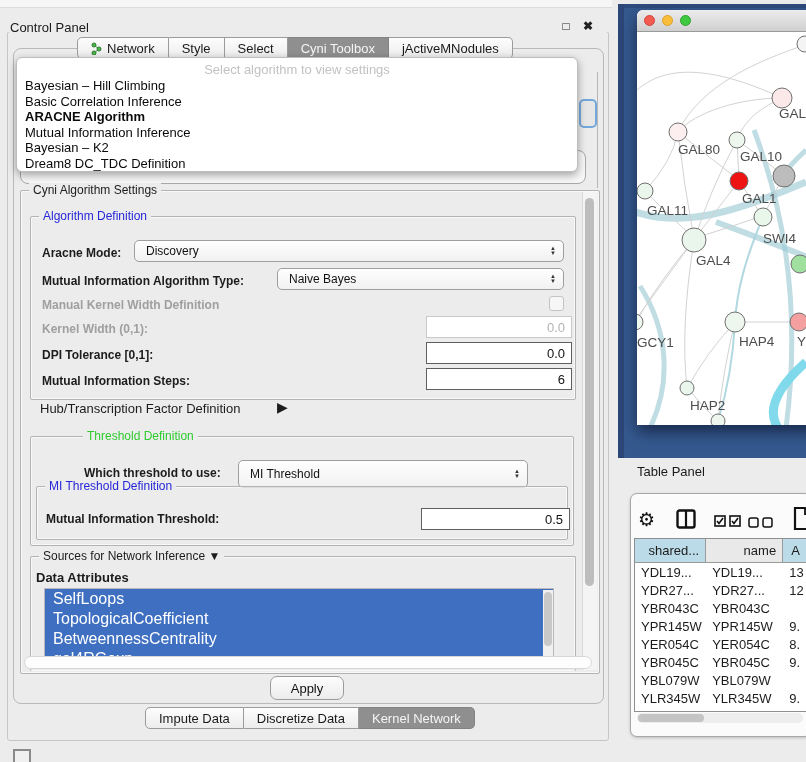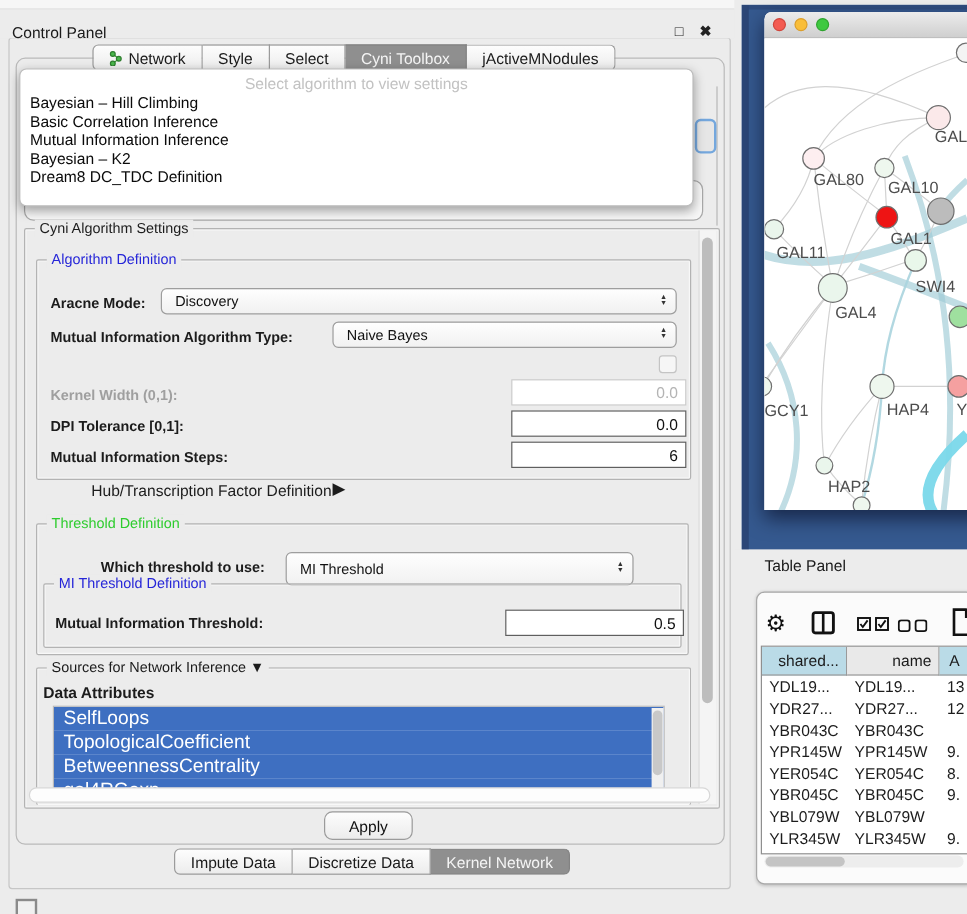--- a/index.html
+++ b/index.html
@@ -17,21 +17,21 @@
   .seg{display:flex;height:22px;}
   .seg .tab{display:flex;align-items:center;justify-content:center;padding:0 13px;font-size:13px;
     background:linear-gradient(#fdfdfd,#ececec);border:1px solid #9b9b9b;border-left:none;color:#1a1a1a;white-space:nowrap;}
   .seg .tab:first-child{border-left:1px solid #9b9b9b;border-radius:5px 0 0 5px;}
   .seg .tab:last-child{border-radius:0 5px 5px 0;}
   .seg .tab.sel{background:#8f8f8f;color:#f5f5f5;border-color:#838383;}
   
   .grp{border:1px solid #b3b3b3;border-radius:2px;box-shadow:inset 0 0 0 1px rgba(255,255,255,.65);}
   .grp-title{position:absolute;top:-8px;left:8px;background:#ececec;padding:0 4px;font-size:12px;line-height:15px;white-space:nowrap;}
   .t-blue{color:#2626d8;}
-  .t-green{color:#2ecc2e;}
+  .t-green{color:#2ecc2e;margin-left:44px;}
   .lbl{font-size:12px;font-weight:bold;white-space:nowrap;}
   .lbl.plain{font-weight:normal;font-size:13px;}
   .lbl.dis{color:#9f9f9f;}
   
   .combo{display:flex;align-items:center;background:linear-gradient(#fefefe,#f1f1f1);
     border:1px solid #9e9e9e;border-radius:5px;font-size:12px;padding-left:11px;color:#111;}
   .combo .arr{margin-left:auto;display:flex;flex-direction:column;align-items:center;
     padding-right:7px;font-size:6px;line-height:5px;color:#333;}
   .fld{background:#fff;border:1px solid #5f5f5f;font-size:13px;color:#111;
     display:flex;align-items:center;justify-content:flex-end;padding-right:6px;}
@@ -121,20 +121,21 @@
   </div>
 
   <div class="abs" style="left:20px;top:150px;width:564px;height:32px;border:1px solid #a8a8a8;border-radius:8px;background:#f7f7f7;"></div>
   <div class="abs" style="left:597px;top:72px;width:1px;height:116px;background:#b6b6b6;"></div>
   <div class="abs" style="left:579px;top:99px;width:14px;height:25px;border:2px solid #74a7dd;border-radius:5px;background:#e6e6e6;"></div>
 
   <div class="abs dd">
     <div class="dd-ph">Select algorithm to view settings</div>
     <div class="dd-item">Bayesian – Hill Climbing</div>
     <div class="dd-item">Basic Correlation Inference</div>
+    <div class="dd-item bold">ARACNE Algorithm</div>
     <div class="dd-item">Mutual Information Inference</div>
     <div class="dd-item">Bayesian – K2</div>
     <div class="dd-item">Dream8 DC_TDC Definition</div>
   </div>
 
   <div class="abs grp" style="left:20px;top:190px;width:578px;height:482px;">
     <span class="grp-title">Cyni Algorithm Settings</span>
   </div>
 
   <div class="abs grp" style="left:30px;top:216px;width:544px;height:182px;">
@@ -149,35 +150,36 @@
       </span>
   </div>
   <span class="abs lbl" style="left:42px;top:274px;">Mutual Information Algorithm Type:</span>
   <div class="abs combo" style="left:277px;top:268px;width:287px;height:22px;box-sizing:border-box;">
     <span>Naive Bayes</span>
     <span class="arr">
         <span>▲</span>
         <span>▼</span>
       </span>
   </div>
+  <span class="abs lbl dis" style="left:42px;top:298px;">Manual Kernel Width Definition</span>
   <div class="abs chk" style="left:549px;top:296px;"></div>
   <span class="abs lbl dis" style="left:42px;top:322px;">Kernel Width (0,1):</span>
   <div class="abs fld dis" style="left:426px;top:316px;width:138px;height:20px;">
     <span>0.0</span>
   </div>
   <span class="abs lbl" style="left:42px;top:348px;">DPI Tolerance [0,1]:</span>
   <div class="abs fld" style="left:426px;top:342px;width:138px;height:20px;">
     <span>0.0</span>
   </div>
   <span class="abs lbl" style="left:42px;top:374px;">Mutual Information Steps:</span>
   <div class="abs fld" style="left:426px;top:368px;width:138px;height:20px;">
     <span>6</span>
   </div>
 
-  <span class="abs lbl plain" style="left:40px;top:401px;margin-left:36px;">Hub/Transcription Factor Definition</span>
+  <span class="abs lbl plain" style="left:40px;top:401px;">Hub/Transcription Factor Definition</span>
   <span class="abs" style="left:277px;top:399px;font-size:14px;">▶</span>
 
   <div class="abs grp" style="left:30px;top:436px;width:542px;height:108px;">
     <span class="grp-title t-green">Threshold Definition</span>
   </div>
   <span class="abs lbl" style="left:84px;top:466px;">Which threshold to use:</span>
   <div class="abs combo" style="left:238px;top:460px;width:290px;height:28px;box-sizing:border-box;">
     <span>MI Threshold</span>
     <span class="arr">
         <span>▲</span>

